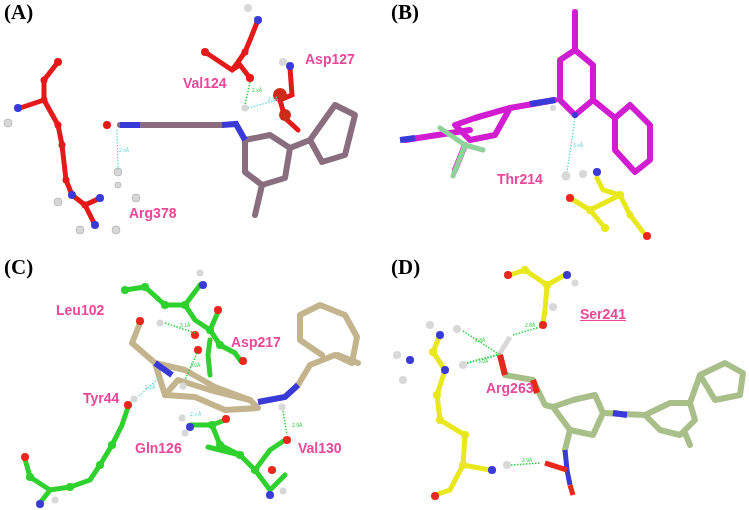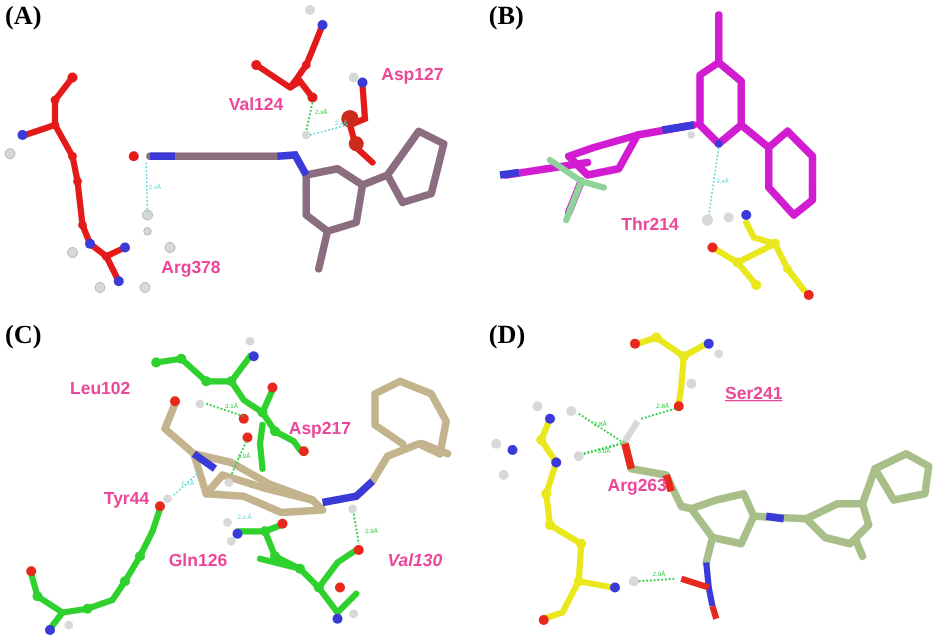--- a/index.html
+++ b/index.html
@@ -221,21 +221,21 @@
     <line x1="165" y1="68" x2="195" y2="78" stroke="#2ecc40" stroke-width="1.5" stroke-dasharray="1.5,1.5"></line>
     <line x1="197" y1="98" x2="185" y2="125" stroke="#2ecc40" stroke-width="1.5" stroke-dasharray="1.5,1.5"></line>
     <line x1="160" y1="122" x2="138" y2="142" stroke="#5ad6d6" stroke-width="1.2" stroke-dasharray="1.5,1.5"></line>
     <line x1="283" y1="156" x2="287" y2="180" stroke="#2ecc40" stroke-width="1.5" stroke-dasharray="1.5,1.5"></line>
   </svg>
   <div class="plabel" style="left:4px;top:2px;">(C)</div>
   <div class="res" style="left:56px;top:48px;">Leu102</div>
   <div class="res" style="left:231px;top:80px;">Asp217</div>
   <div class="res" style="left:83px;top:136px;">Tyr44</div>
   <div class="res" style="left:135px;top:186px;">Gln126</div>
-  <div class="res" style="left:310px;top:186px;font-style:italic;">Val130</div>
+  <div class="res" style="left:298px;top:186px;">Val130</div>
   <div class="dist" style="left:180px;top:68px;color:#2ecc40;">3.1Å</div>
   <div class="dist" style="left:190px;top:108px;color:#2ecc40;">3.0Å</div>
   <div class="dist" style="left:145px;top:130px;color:#5ad6d6;">2.1Å</div>
   <div class="dist" style="left:190px;top:157px;color:#5ad6d6;">2.x Å</div>
   <div class="dist" style="left:292px;top:168px;color:#2ecc40;">2.9Å</div>
 </div>
 
 <div class="panel" id="pD">
   <svg viewBox="0 0 374 255">
 

